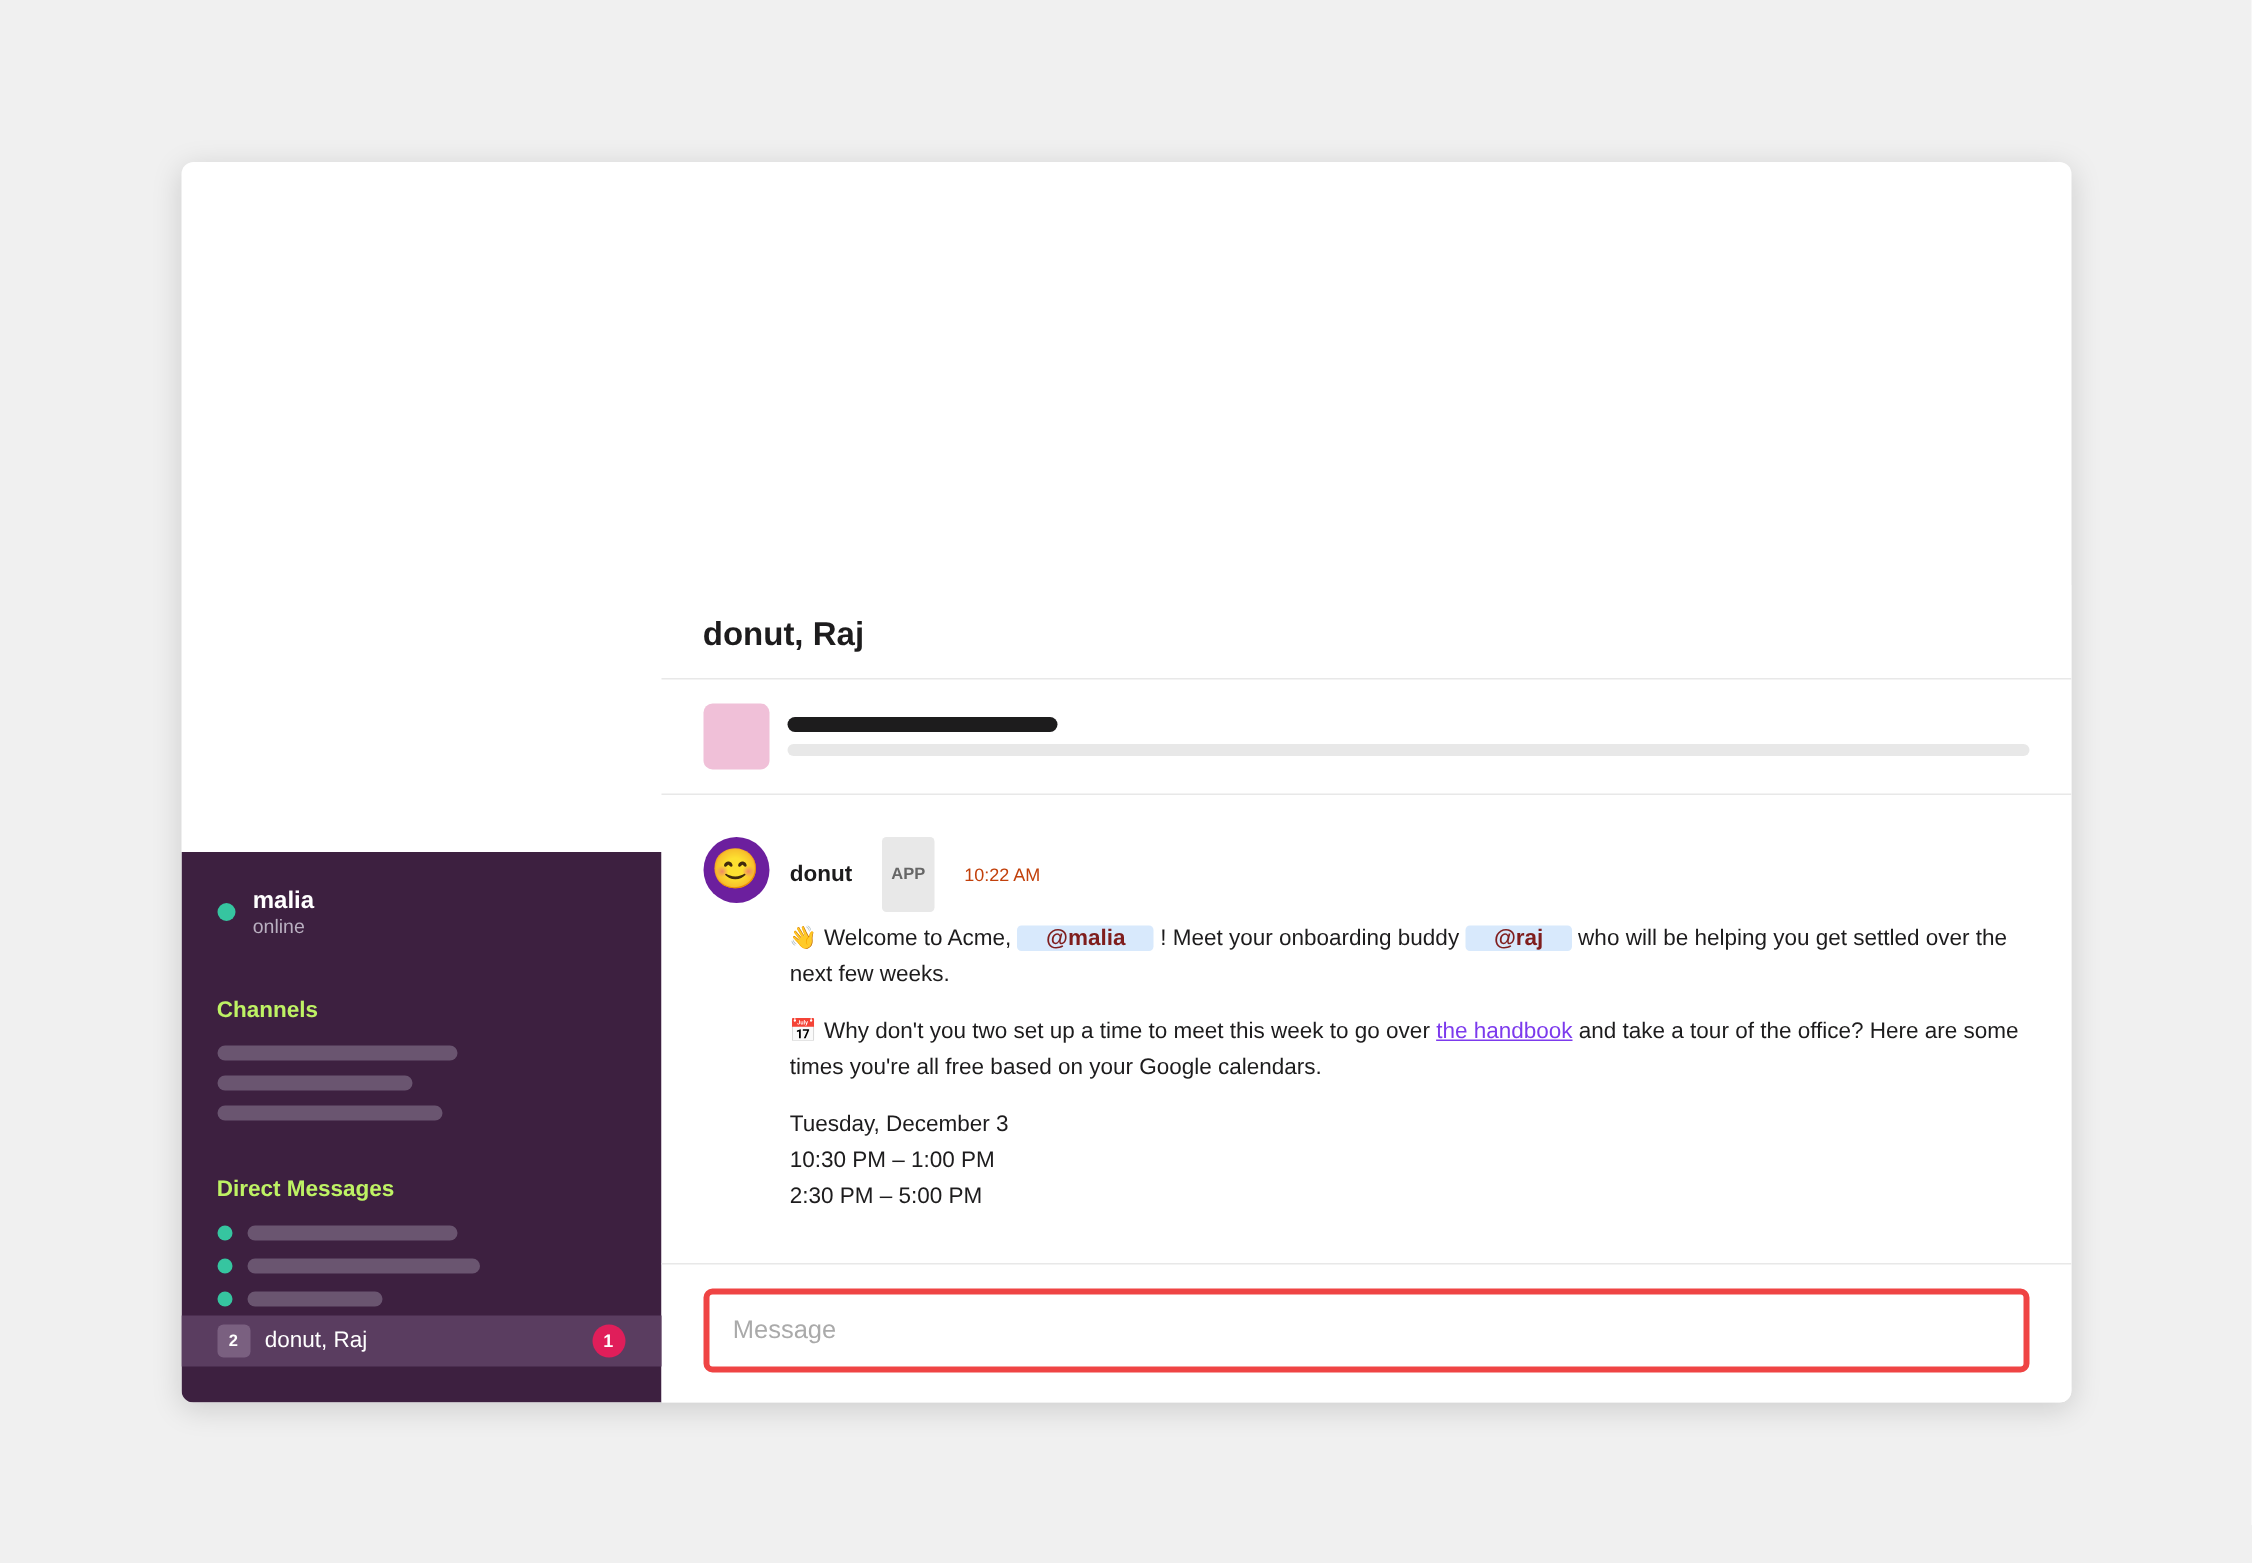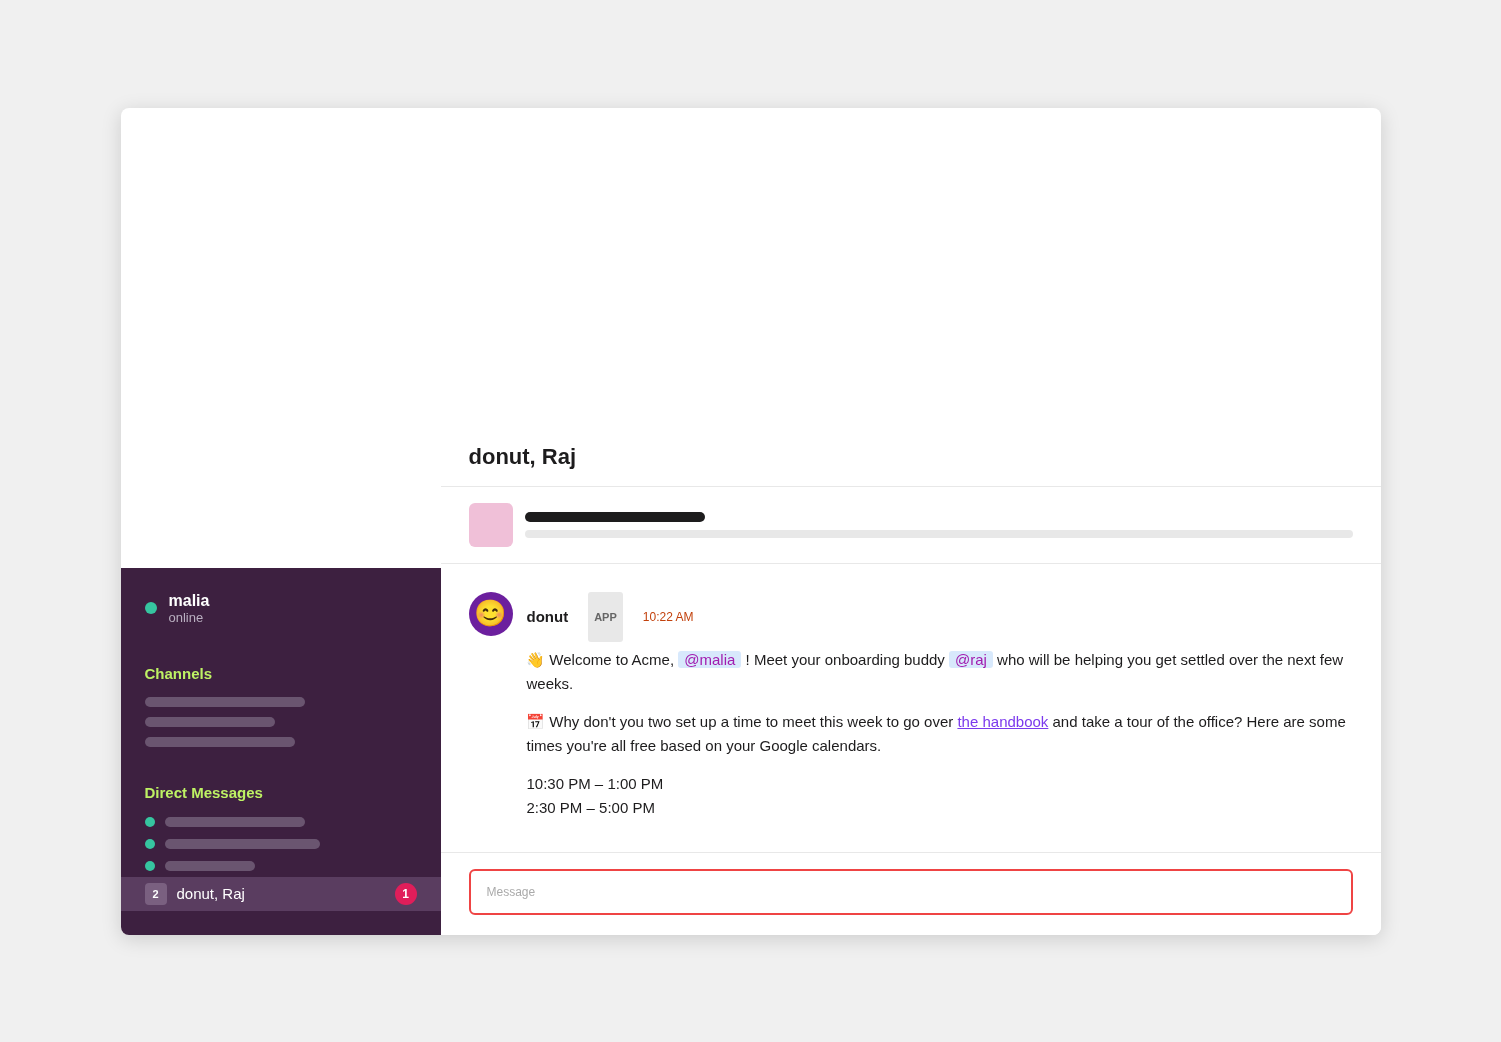--- a/index.html
+++ b/index.html
@@ -219,43 +219,43 @@
       color: #c2410c;
       font-size: 12px;
     }
     .message-text {
       font-size: 15px;
       color: #1d1c1d;
       line-height: 1.6;
     }
     .mention {
       background: #d8e9fc;
-      color: #a21caf;
+      color: #7f1d1d;
       border-radius: 3px;
-      padding: 0 6px;
-      font-weight: 400;
+      padding: 0 19px;
+      font-weight: 700;
     }
     .link-text {
       color: #7c3aed;
       text-decoration: underline;
       cursor: pointer;
     }
     .message-paragraph {
       margin-bottom: 14px;
     }
     .chat-input-area {
       padding: 16px 28px 20px 28px;
       border-top: 1px solid #e8e8e8;
     }
     .chat-input-box {
-      border: 2px solid #ef4444;
+      border: 4px solid #ef4444;
       border-radius: 6px;
       padding: 14px 16px;
       color: #aaa;
-      font-size: 12px;
+      font-size: 17px;
       width: 100%;
       cursor: text;
     }
   </style>
 </head>
 <body>
 
 <div class="app-container">
 
   <div class="sidebar">
@@ -338,20 +338,21 @@
           </div>
 
           <div class="message-text message-paragraph">
             <span>📅</span>
             <span> Why don't you two set up a time to meet this week to go over </span>
             <span class="link-text">the handbook</span>
             <span> and take a tour of the office? Here are some times you're all free based on your Google calendars.</span>
           </div>
 
           <div class="message-text">
+            <div>Tuesday, December 3</div>
             <div>10:30 PM – 1:00 PM</div>
             <div>2:30 PM – 5:00 PM</div>
           </div>
         </div>
       </div>
     </div>
 
     <div class="chat-input-area">
       <div class="chat-input-box">
         <span style="color:#aaa;">Message</span>

